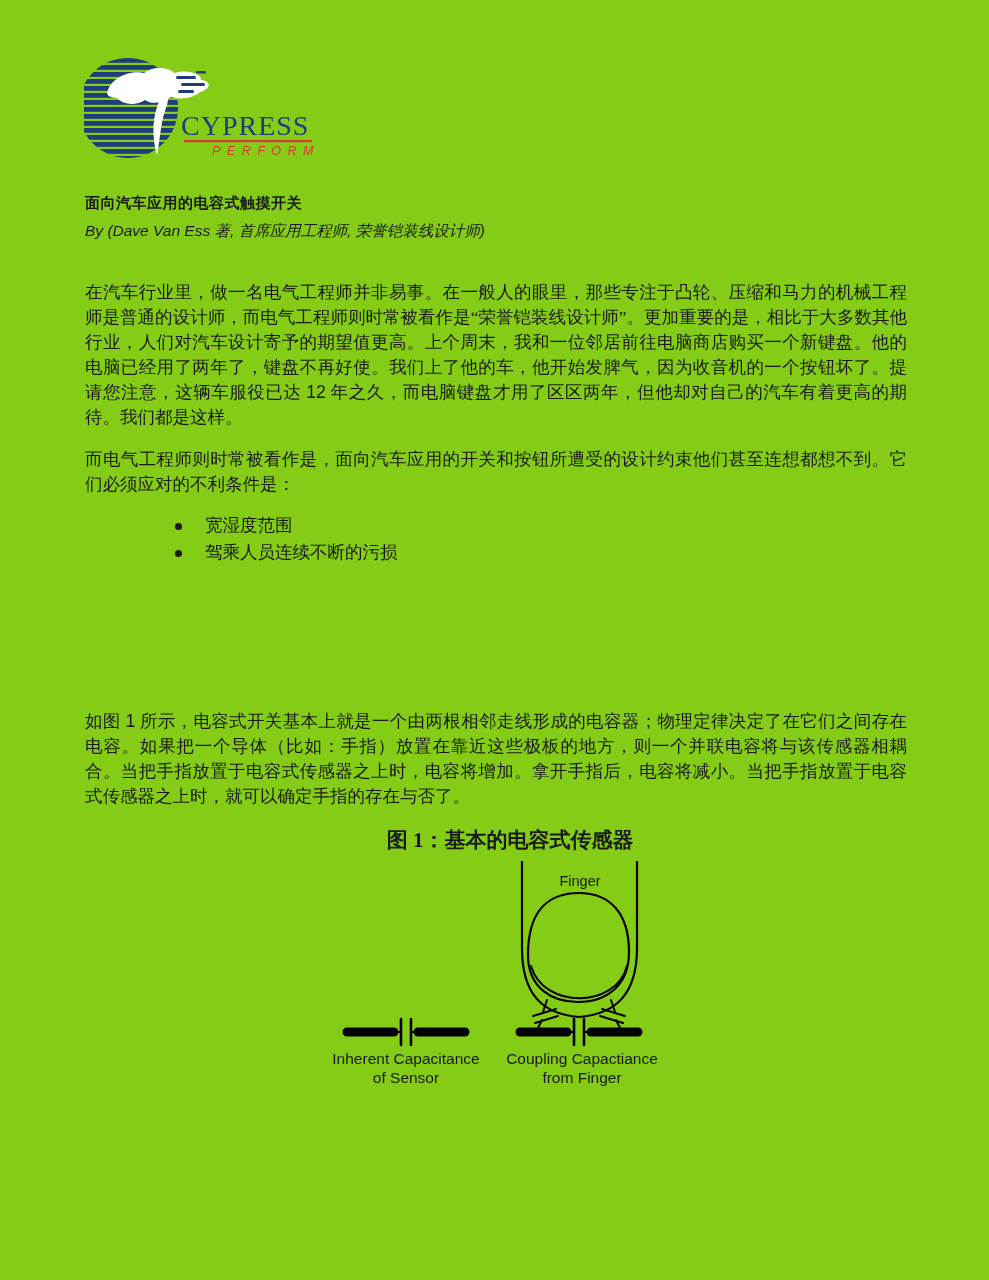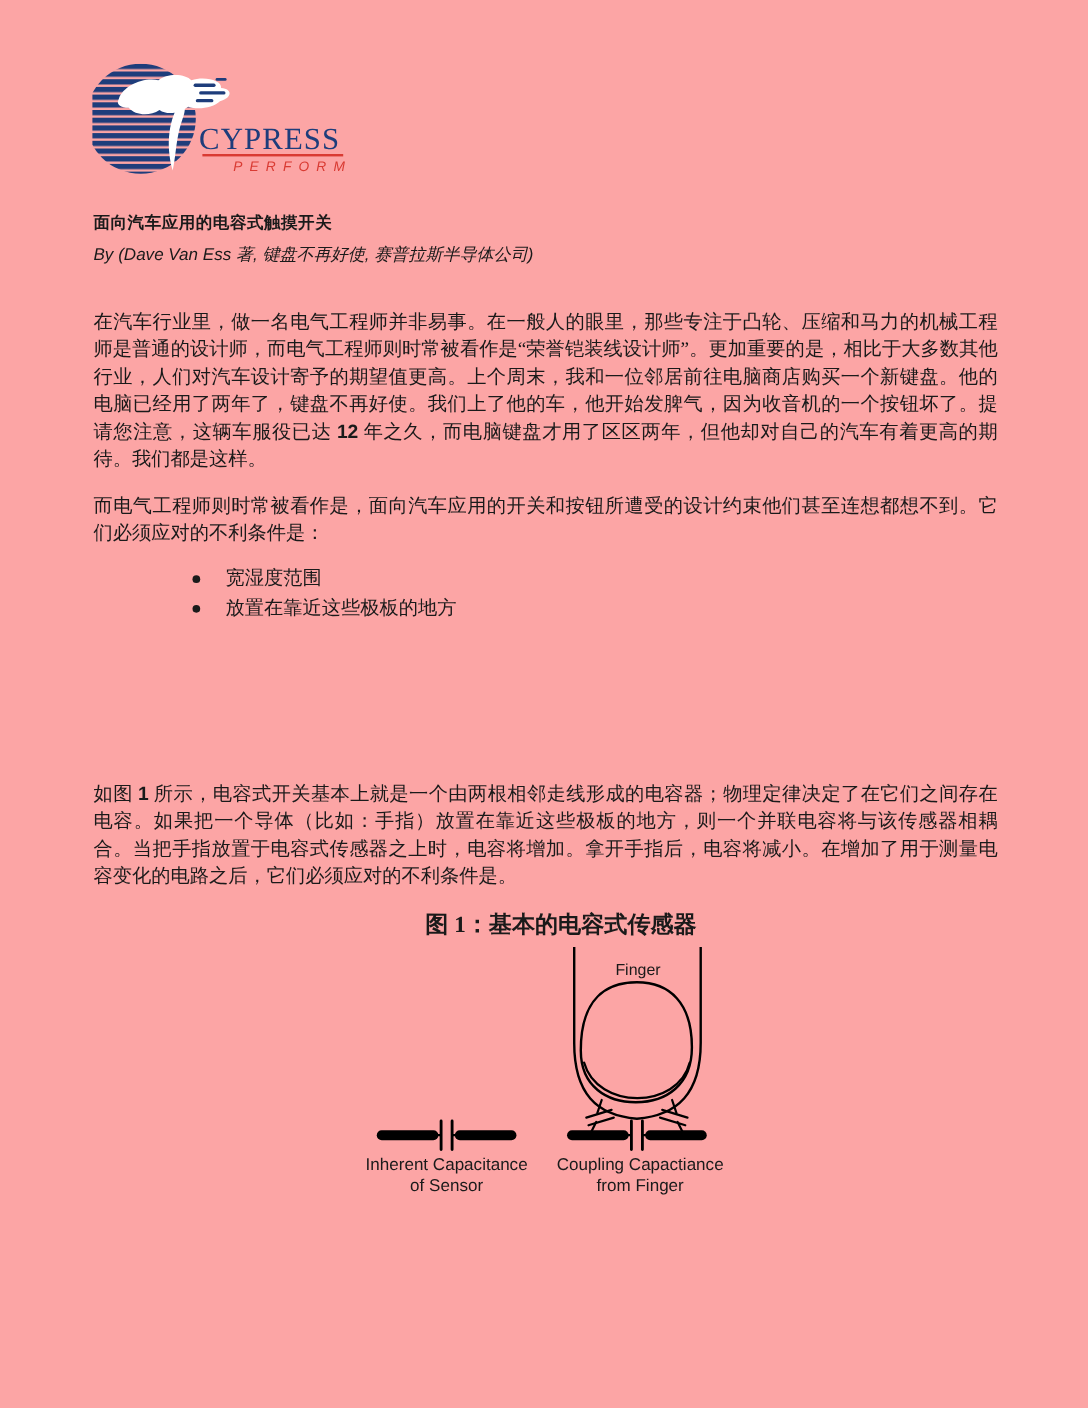--- a/index.html
+++ b/index.html
@@ -1,35 +1,35 @@
 <!DOCTYPE html>
 <html><head>
 <meta charset="utf-8">
 <style>
   html,body{margin:0;padding:0;background:#ffffff;}
-  .page{position:relative;width:989px;height:1280px;background:#fca5a5;overflow:hidden;
+  .page{position:relative;width:989px;height:1280px;background:#84cc16;overflow:hidden;
         font-family:"Liberation Serif",serif;color:#1a1a1a;}
 
   
   .logo{position:absolute;left:84px;top:56px;width:240px;height:112px;}
   .logo-brand{font-family:"Liberation Serif",serif;font-size:28px;letter-spacing:1px;fill:#1e3d7b;}
   .logo-tagline{font-family:"Liberation Sans",sans-serif;font-size:12.5px;font-style:italic;
                 letter-spacing:6.5px;fill:#d93b33;}
 
   
   .title{position:absolute;left:85px;top:188px;margin:0;font-size:15px;line-height:30px;
          font-weight:bold;letter-spacing:0.5px;}
   .byline{position:absolute;left:85px;top:221px;font-size:15.5px;font-style:italic;
           font-family:"Liberation Sans",sans-serif;color:#1a1a1a;}
 
   
   .para{position:absolute;left:85px;width:822px;margin:0;font-size:17.5px;line-height:25px;
         text-align:justify;}
   .p1{top:280px}.p2{top:447px}.p3{top:601px}.p4{top:709px}
-  .run-b{font-weight:bold;font-family:"Liberation Sans",sans-serif;}
+  .run-b{font-weight:normal;font-family:"Liberation Sans",sans-serif;}
 
   .bullets{position:absolute;left:85px;top:512px;width:822px;margin:0;padding:0;list-style:none;}
   .bullet-item{position:relative;height:27px;line-height:27px;padding-left:120px;
                box-sizing:border-box;font-size:17.5px;}
   .bullet-dot{position:absolute;left:90px;top:11px;width:7px;height:7px;border-radius:50%;
               background:#1a1a1a;}
 
   
   .caption{position:absolute;left:85px;top:826px;width:850px;margin:0;text-align:center;
            font-size:21px;font-weight:bold;}
@@ -62,37 +62,37 @@
       <rect x="97" y="27" width="24" height="3" rx="1.5" fill="#1e3d7b"></rect>
       <rect x="94" y="34" width="16" height="3" rx="1.5" fill="#1e3d7b"></rect>
       <rect x="112" y="15" width="10" height="2.5" rx="1.2" fill="#1e3d7b"></rect>
     </g>
     <text class="logo-brand" x="97" y="79">CYPRESS</text>
     <rect x="100" y="84" width="128" height="2.2" fill="#d93b33"></rect>
     <text class="logo-tagline" x="128" y="99">PERFORM</text>
   </svg>
 
   <h1 class="title">面向汽车应用的电容式触摸开关</h1>
-  <div class="byline">By (Dave Van Ess 著, 键盘不再好使, 赛普拉斯半导体公司)</div>
+  <div class="byline">By (Dave Van Ess 著, 首席应用工程师, 荣誉铠装线设计师)</div>
 
   <p class="para p1"><span>在汽车行业里，做一名电气工程师并非易事。在一般人的眼里，那些专注于凸轮、压缩和马力的机械工程师是普通的设计师，而电气工程师则时常被看作是“荣誉铠装线设计师”。更加重要的是，相比于大多数其他行业，人们对汽车设计寄予的期望值更高。上个周末，我和一位邻居前往电脑商店购买一个新键盘。他的电脑已经用了两年了，键盘不再好使。我们上了他的车，他开始发脾气，因为收音机的一个按钮坏了。提请您注意，这辆车服役已达 </span><span class="run-b">12</span><span> 年之久，而电脑键盘才用了区区两年，但他却对自己的汽车有着更高的期待。我们都是这样。</span></p>
   <p class="para p2"><span>而电气工程师则时常被看作是，面向汽车应用的开关和按钮所遭受的设计约束他们甚至连想都想不到。它们必须应对的不利条件是：</span></p>
 
   <ul class="bullets">
     <li class="bullet-item">
       <span class="bullet-dot"></span>
       <span>宽湿度范围</span>
     </li>
     <li class="bullet-item">
       <span class="bullet-dot"></span>
-      <span>放置在靠近这些极板的地方</span>
+      <span>驾乘人员连续不断的污损</span>
     </li>
   </ul>
 
-  <p class="para p4"><span>如图 </span><span class="run-b">1</span><span> 所示，电容式开关基本上就是一个由两根相邻走线形成的电容器；物理定律决定了在它们之间存在电容。如果把一个导体（比如：手指）放置在靠近这些极板的地方，则一个并联电容将与该传感器相耦合。当把手指放置于电容式传感器之上时，电容将增加。拿开手指后，电容将减小。在增加了用于测量电容变化的电路之后，它们必须应对的不利条件是。</span></p>
+  <p class="para p4"><span>如图 </span><span class="run-b">1</span><span> 所示，电容式开关基本上就是一个由两根相邻走线形成的电容器；物理定律决定了在它们之间存在电容。如果把一个导体（比如：手指）放置在靠近这些极板的地方，则一个并联电容将与该传感器相耦合。当把手指放置于电容式传感器之上时，电容将增加。拿开手指后，电容将减小。当把手指放置于电容式传感器之上时，就可以确定手指的存在与否了。</span></p>
 
   <div class="caption">图 1：基本的电容式传感器</div>
 
   <svg class="diagram" viewBox="300 850 400 245" xmlns="http://www.w3.org/2000/svg">
 
     <g>
       <path class="thick" d="M347,1032 H394"></path>
       <path class="thin" d="M394,1032 H400 M412,1032 H418"></path>
       <path class="plate" d="M401,1019 V1045 M411,1019 V1045"></path>
       <path class="thick" d="M418,1032 H465"></path>

